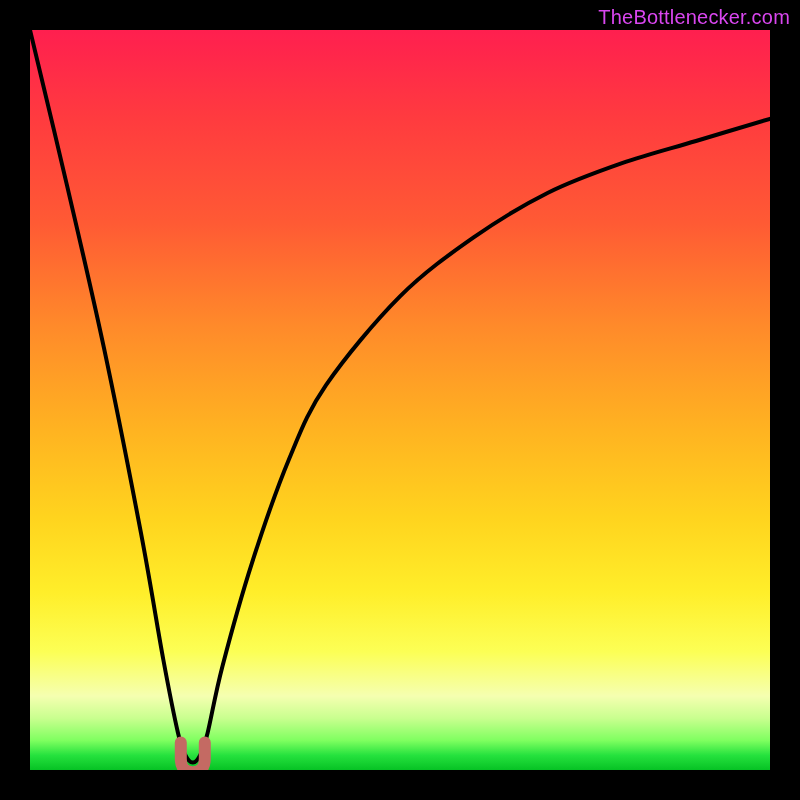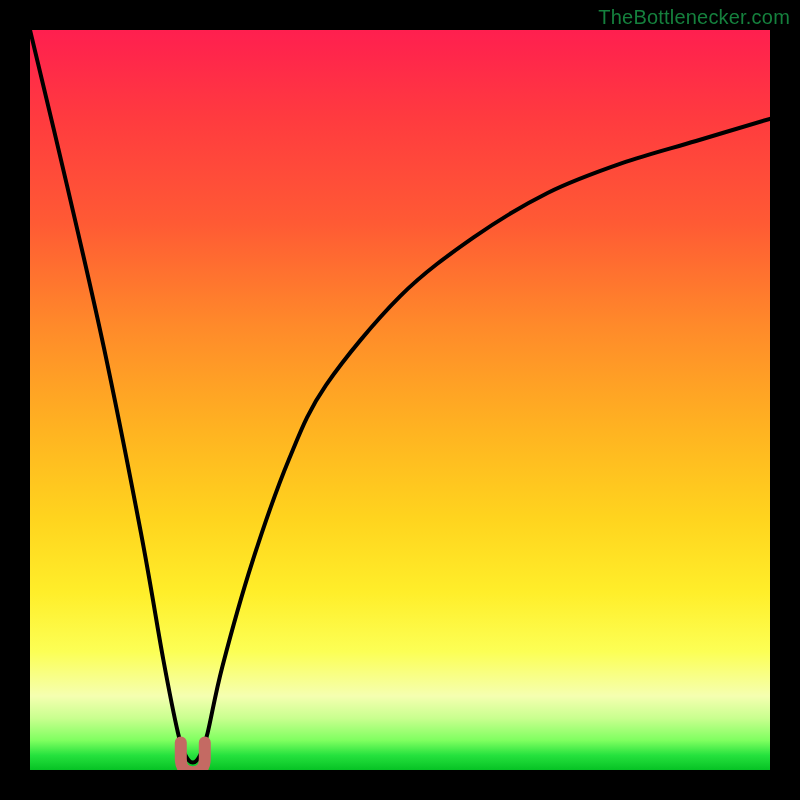--- a/index.html
+++ b/index.html
@@ -48,21 +48,21 @@
   svg.curves {
     position: absolute;
     inset: 0;
     width: 100%;
     height: 100%;
   }
   .watermark {
     position: absolute;
     top: 6px;
     right: 10px;
-    color: #15803d;
+    color: #d946ef;
     font-size: 20px;
     font-weight: 500;
     letter-spacing: 0.2px;
     user-select: none;
   }
 </style>
 </head>
 <body>
 
 <div class="frame">

